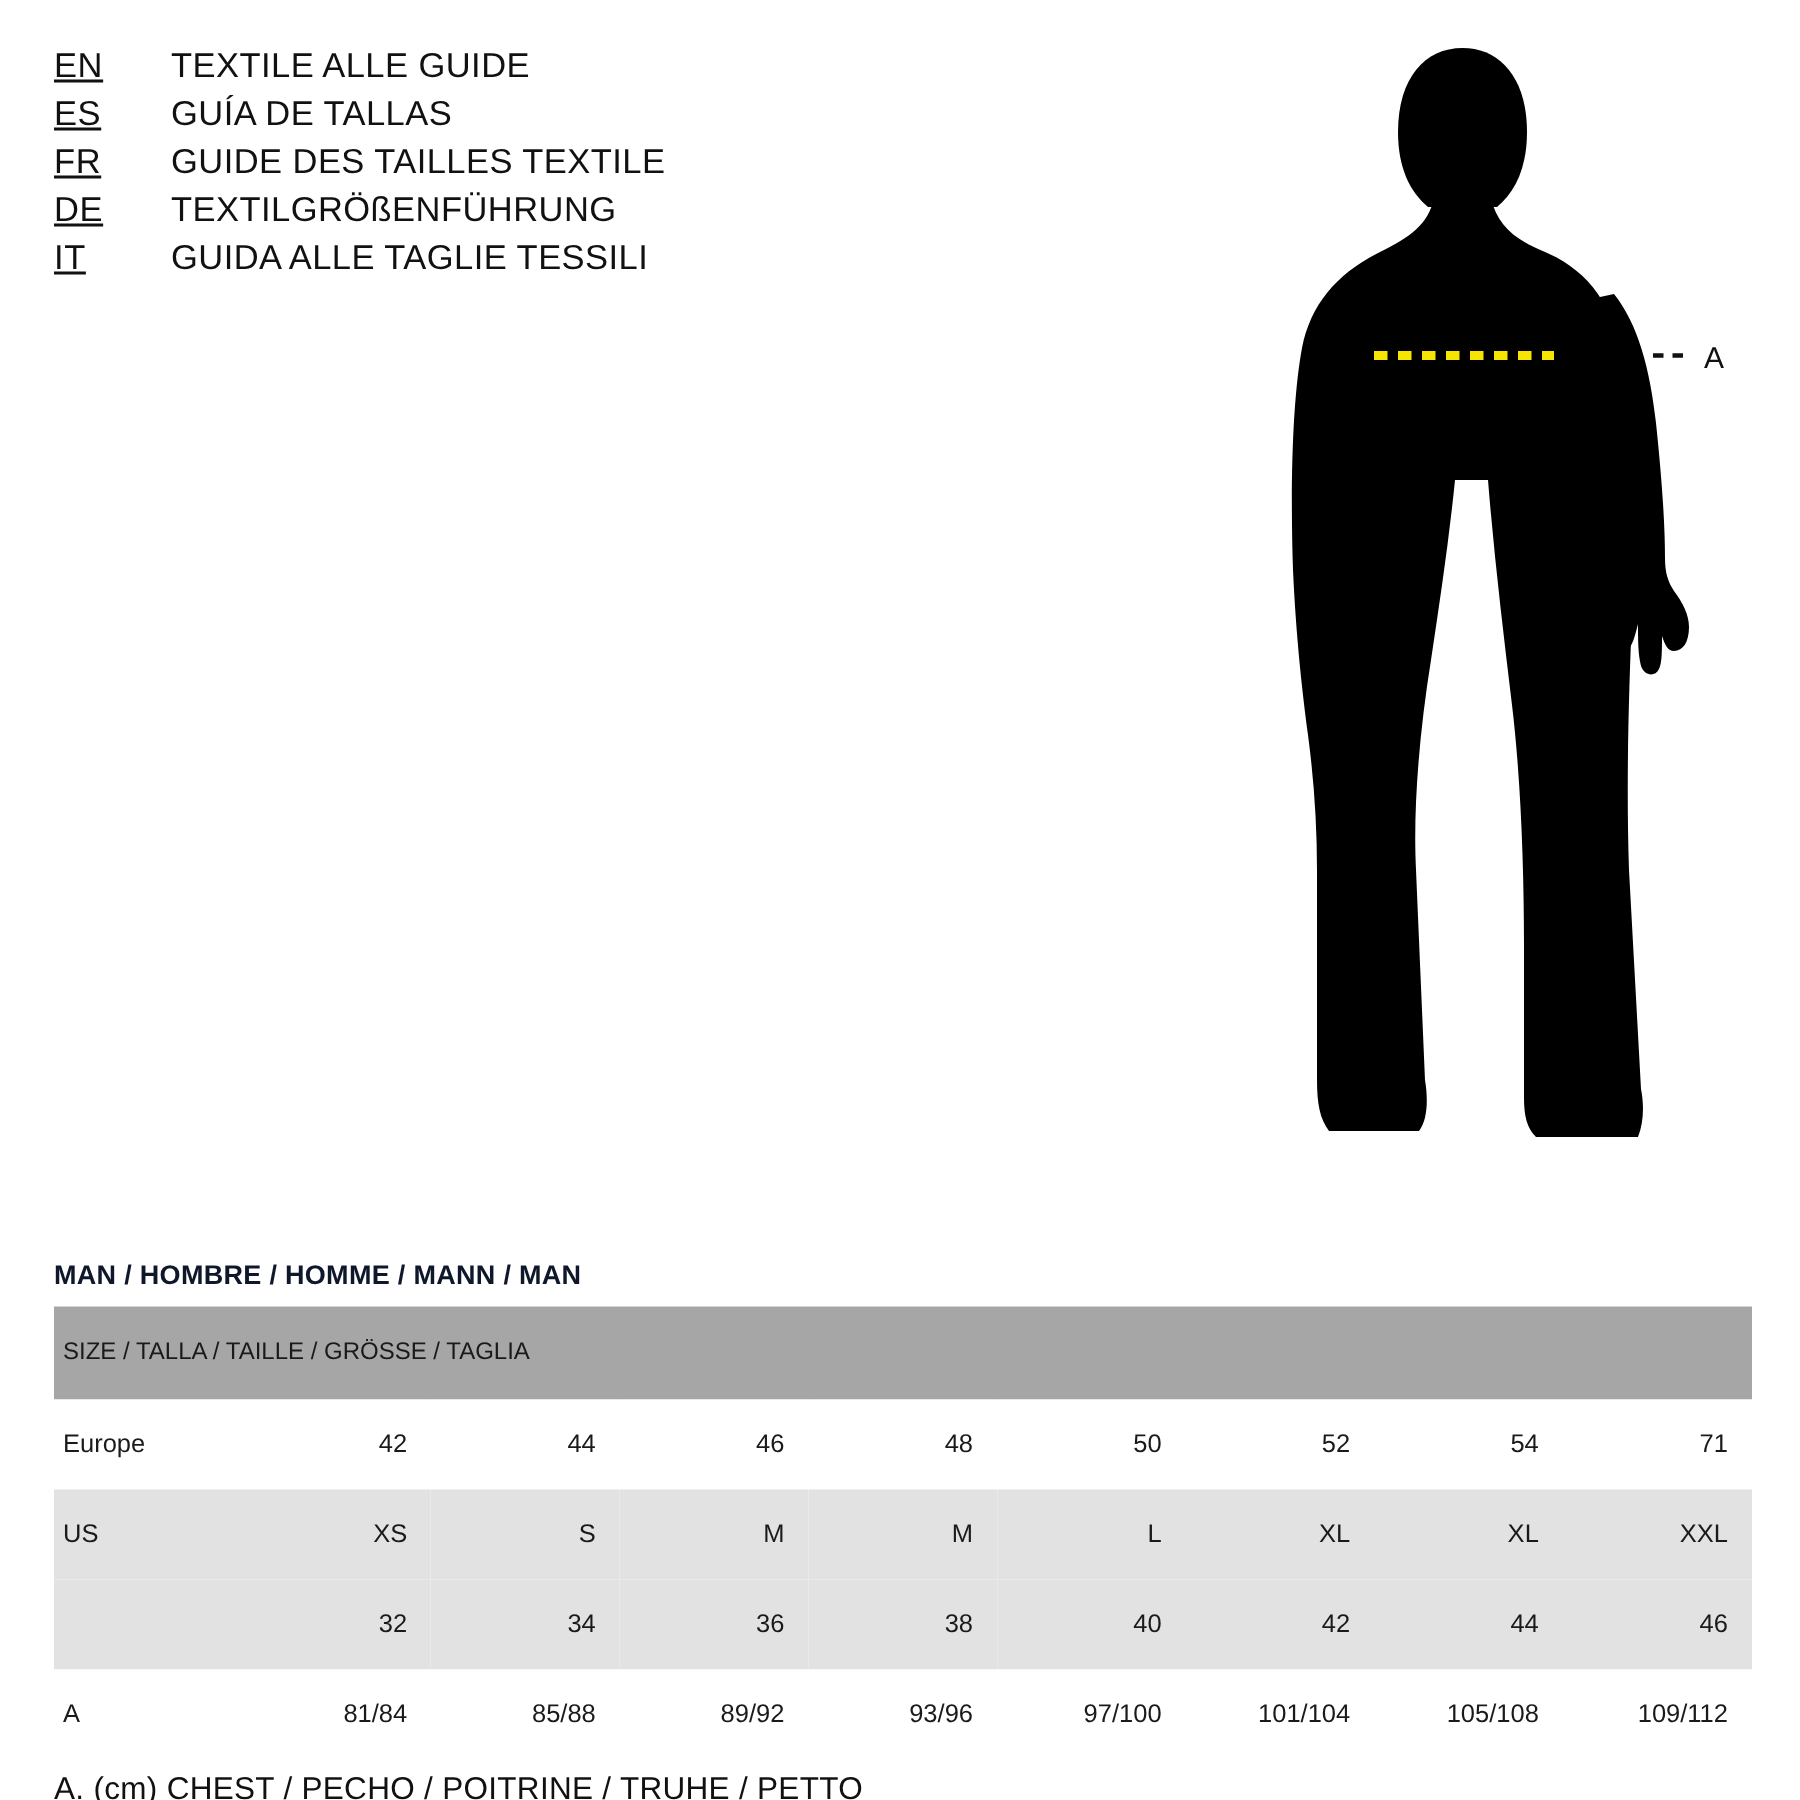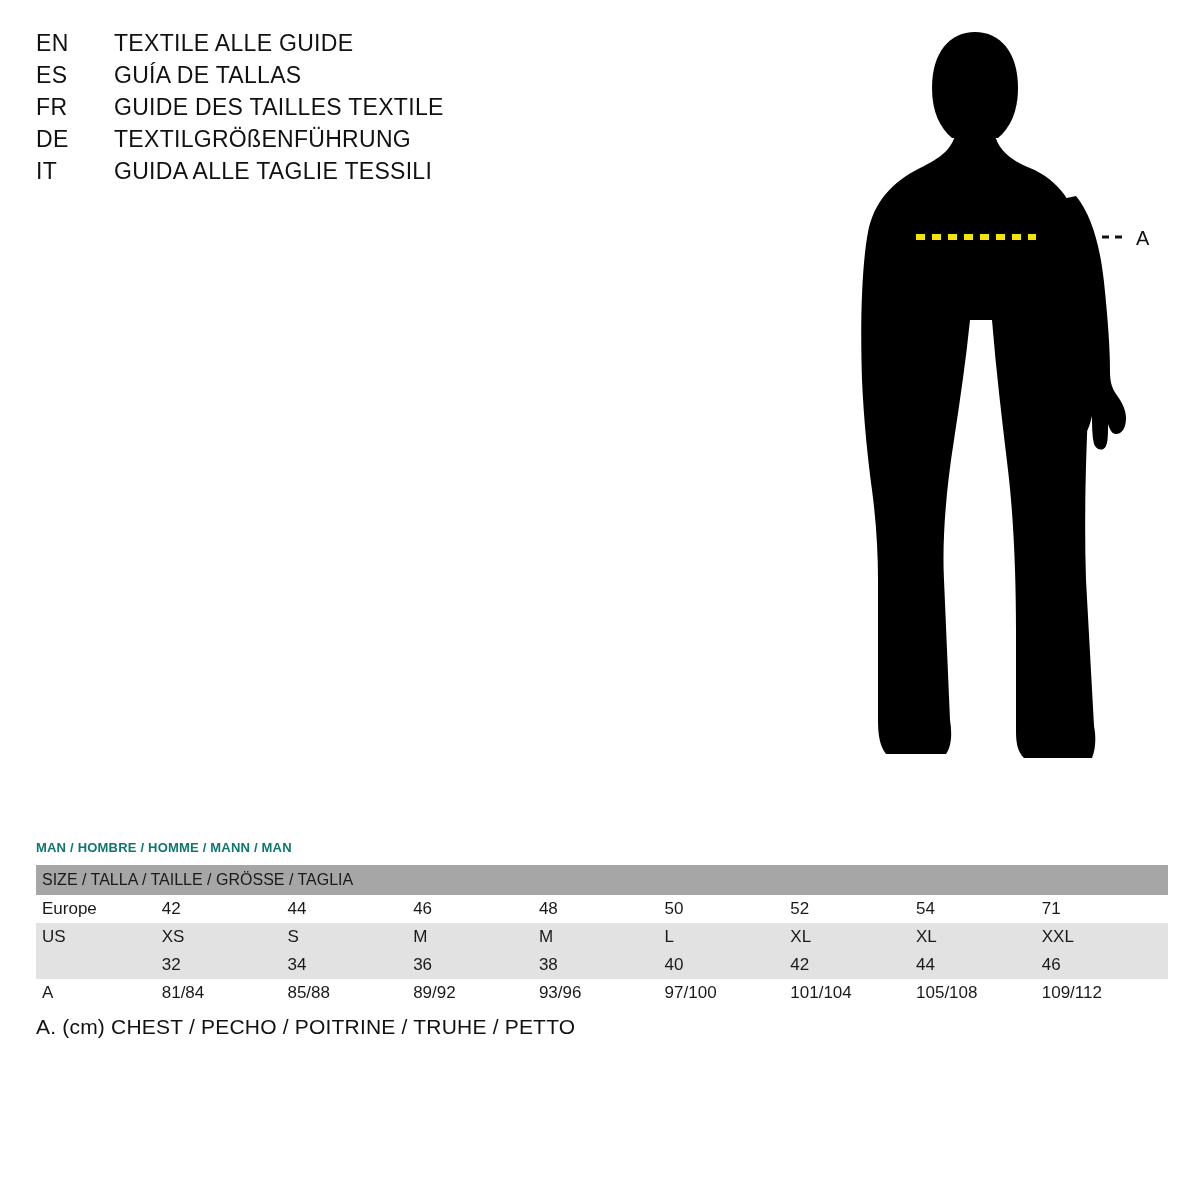--- a/index.html
+++ b/index.html
@@ -26,20 +26,21 @@
   .lang-row {
     display: flex;
     align-items: baseline;
     height: 32px;
   }
   .lang-code {
     width: 78px;
     font-size: 23px;
     letter-spacing: 0.4px;
     color: #111;
+    text-decoration: underline;
   }
   .lang-text {
     font-size: 23px;
     letter-spacing: 0.3px;
     color: #111;
     white-space: nowrap;
   }
 
   
   #category-block {
@@ -68,46 +69,46 @@
   #figure-svg { display: block; }
 
   
   #table-section {
     position: absolute;
     left: 36px;
     top: 840px;
     width: 1132px;
   }
   #table-title {
-    font-size: 13px;
+    font-size: 18px;
     font-weight: bold;
     letter-spacing: 0.2px;
-    color: #0f766e;
+    color: #0f172a;
     margin-bottom: 10px;
     white-space: nowrap;
   }
   table {
     border-collapse: collapse;
     width: 1132px;
     table-layout: fixed;
   }
   td {
     font-size: 17px;
     color: #1a1a1a;
     height: 28px;
-    padding: 0;
+    padding: 16px;
     vertical-align: middle;
   }
   td.label {
     padding-left: 6px;
     text-align: left;
     width: 170px;
   }
   td.val {
-    text-align: left;
+    text-align: right;
   }
   tr.head td {
     background: #a6a6a6;
     font-size: 16px;
     height: 30px;
   }
   tr.shade td {
     background: #e2e2e2;
   }
   tr.plain td {

